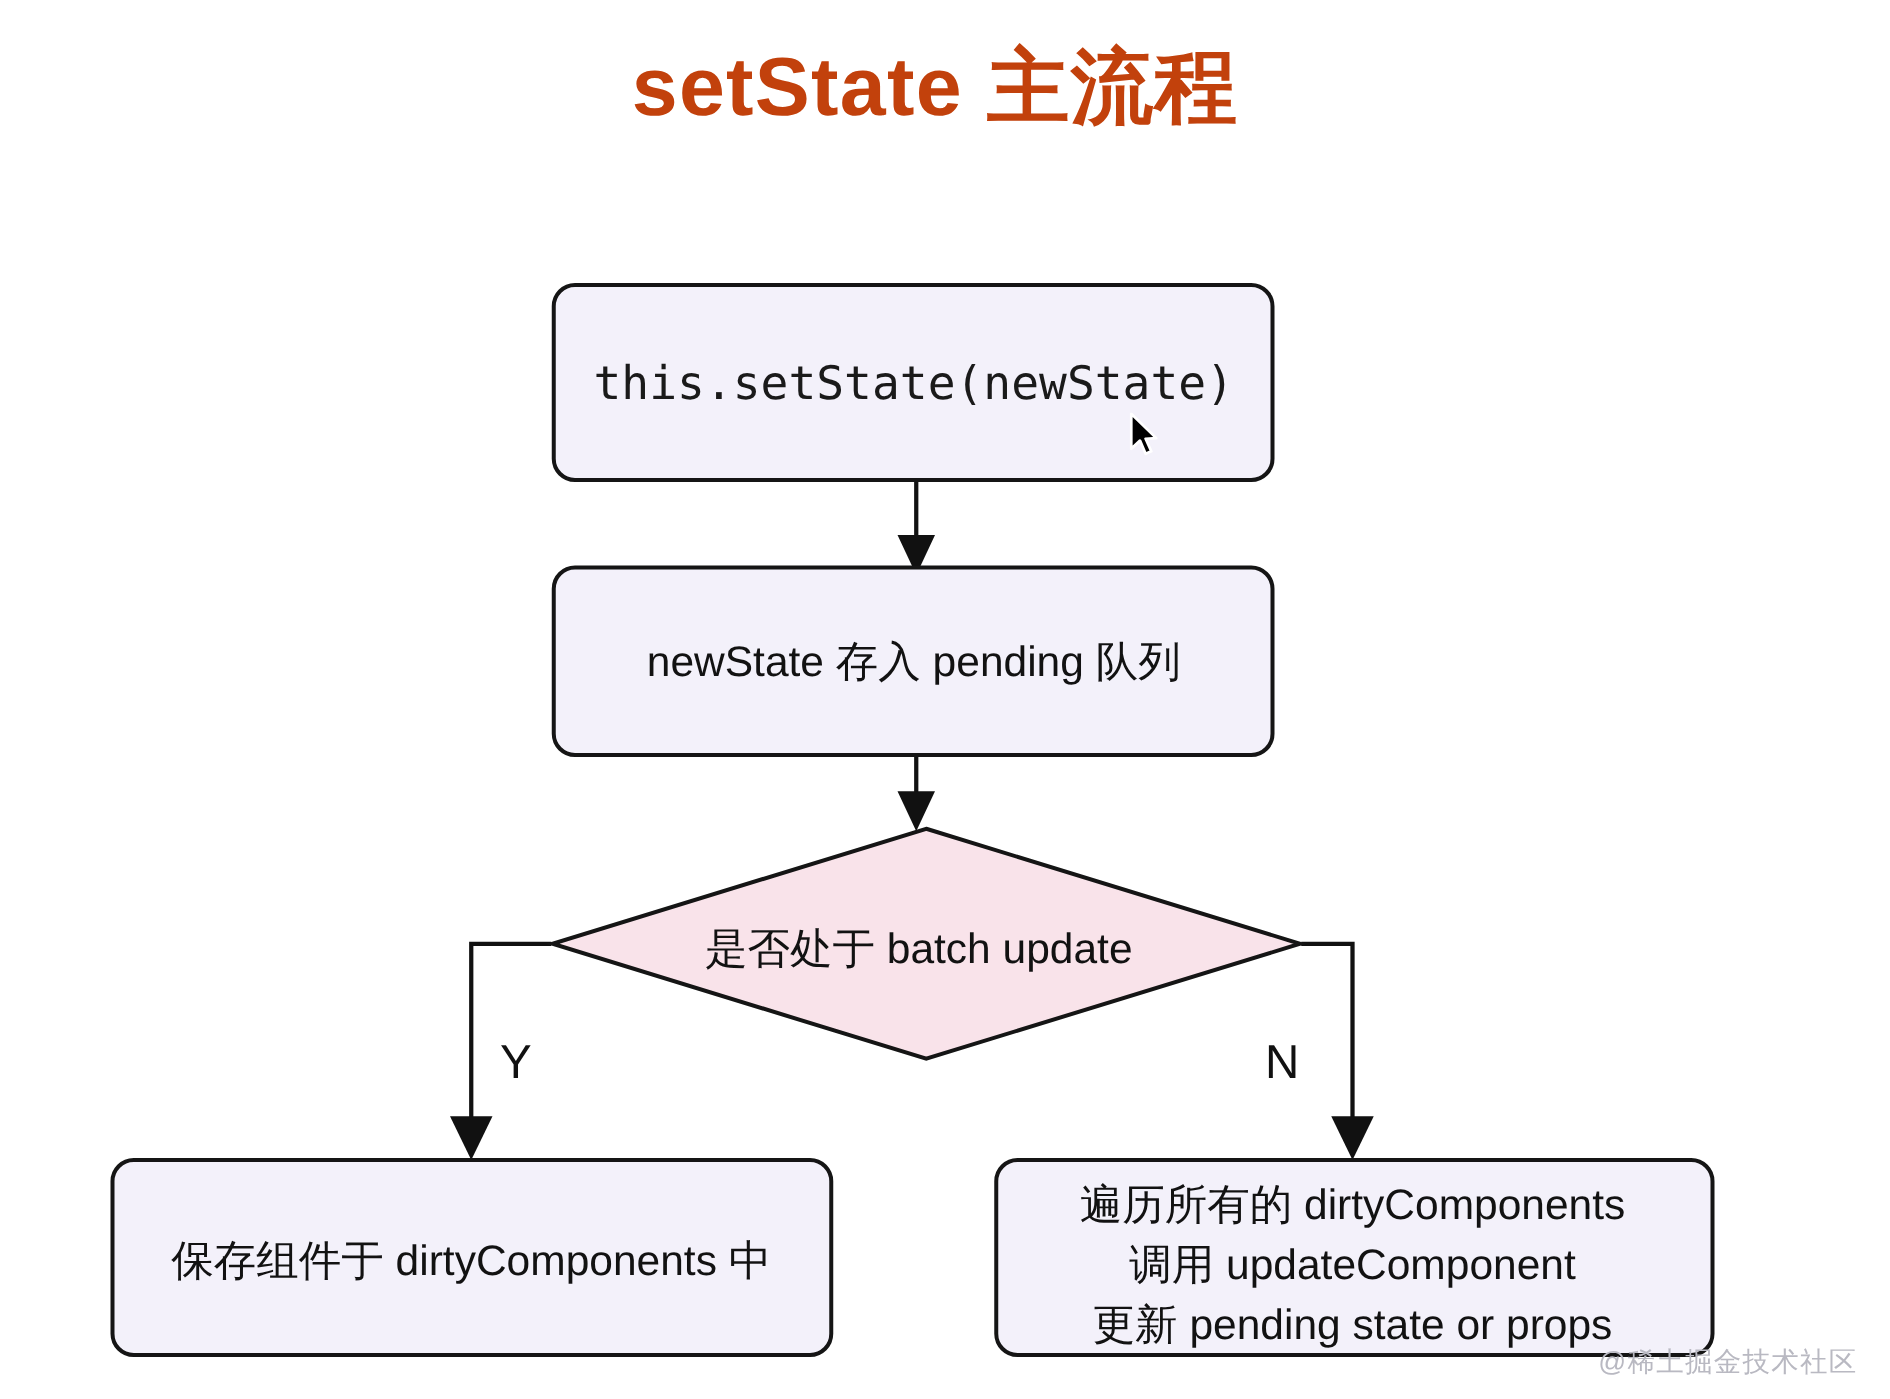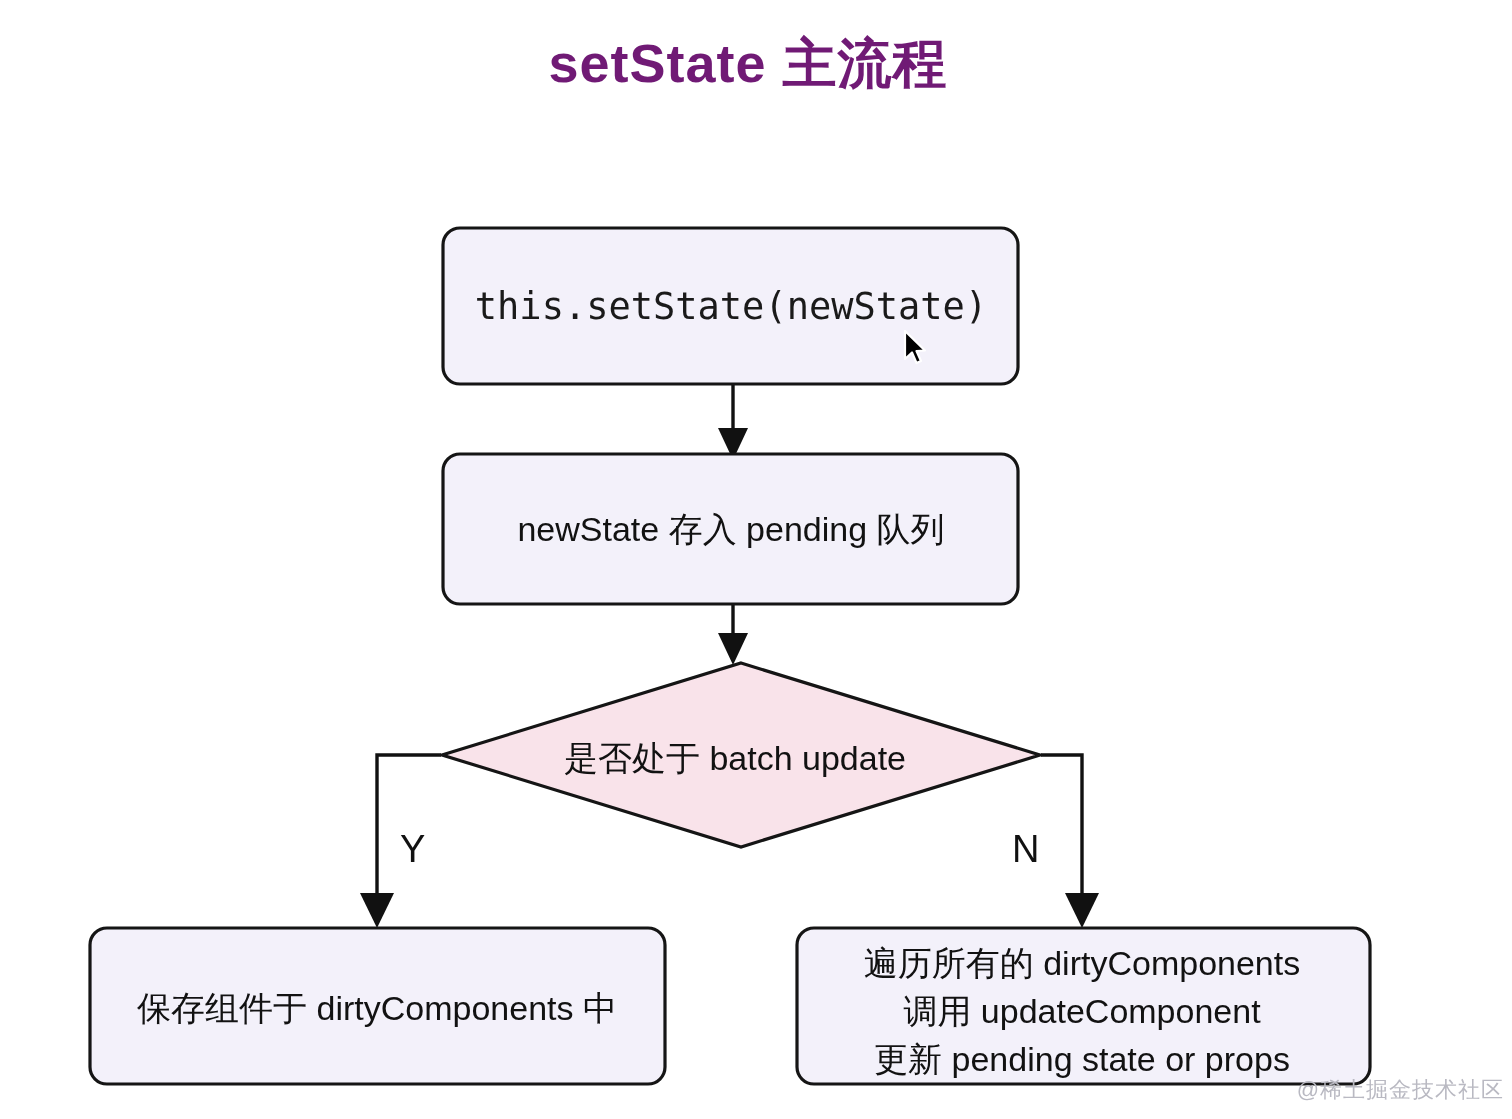--- a/index.html
+++ b/index.html
@@ -16,23 +16,23 @@
     font-family: "Liberation Sans", "DejaVu Sans", sans-serif;
   }
   #title {
     position: absolute;
     left: 0;
     top: 36px;
     width: 1496px;
     text-align: center;
     font-family: "Liberation Sans", "DejaVu Sans", sans-serif;
     font-weight: bold;
-    font-size: 54px;
+    font-size: 66px;
     letter-spacing: 1px;
-    color: #701a75;
+    color: #c2410c;
     white-space: pre;
     line-height: 1.0;
   }
   #flow {
     position: absolute;
     left: 0;
     top: 0;
     width: 1512px;
     height: 1119px;
   }
@@ -64,21 +64,21 @@
   .edge-line {
     stroke: #111111;
     stroke-width: 3.4;
     fill: none;
   }
   .edge-head {
     fill: #111111;
   }
   #watermark {
     position: absolute;
-    right: 8px;
+    right: 26px;
     bottom: 14px;
     font-family: "Liberation Sans", "DejaVu Sans", sans-serif;
     font-size: 22px;
     color: #b9b9c2;
     letter-spacing: 1px;
     white-space: pre;
   }
   #cursor {
     position: absolute;
     left: 903px;

